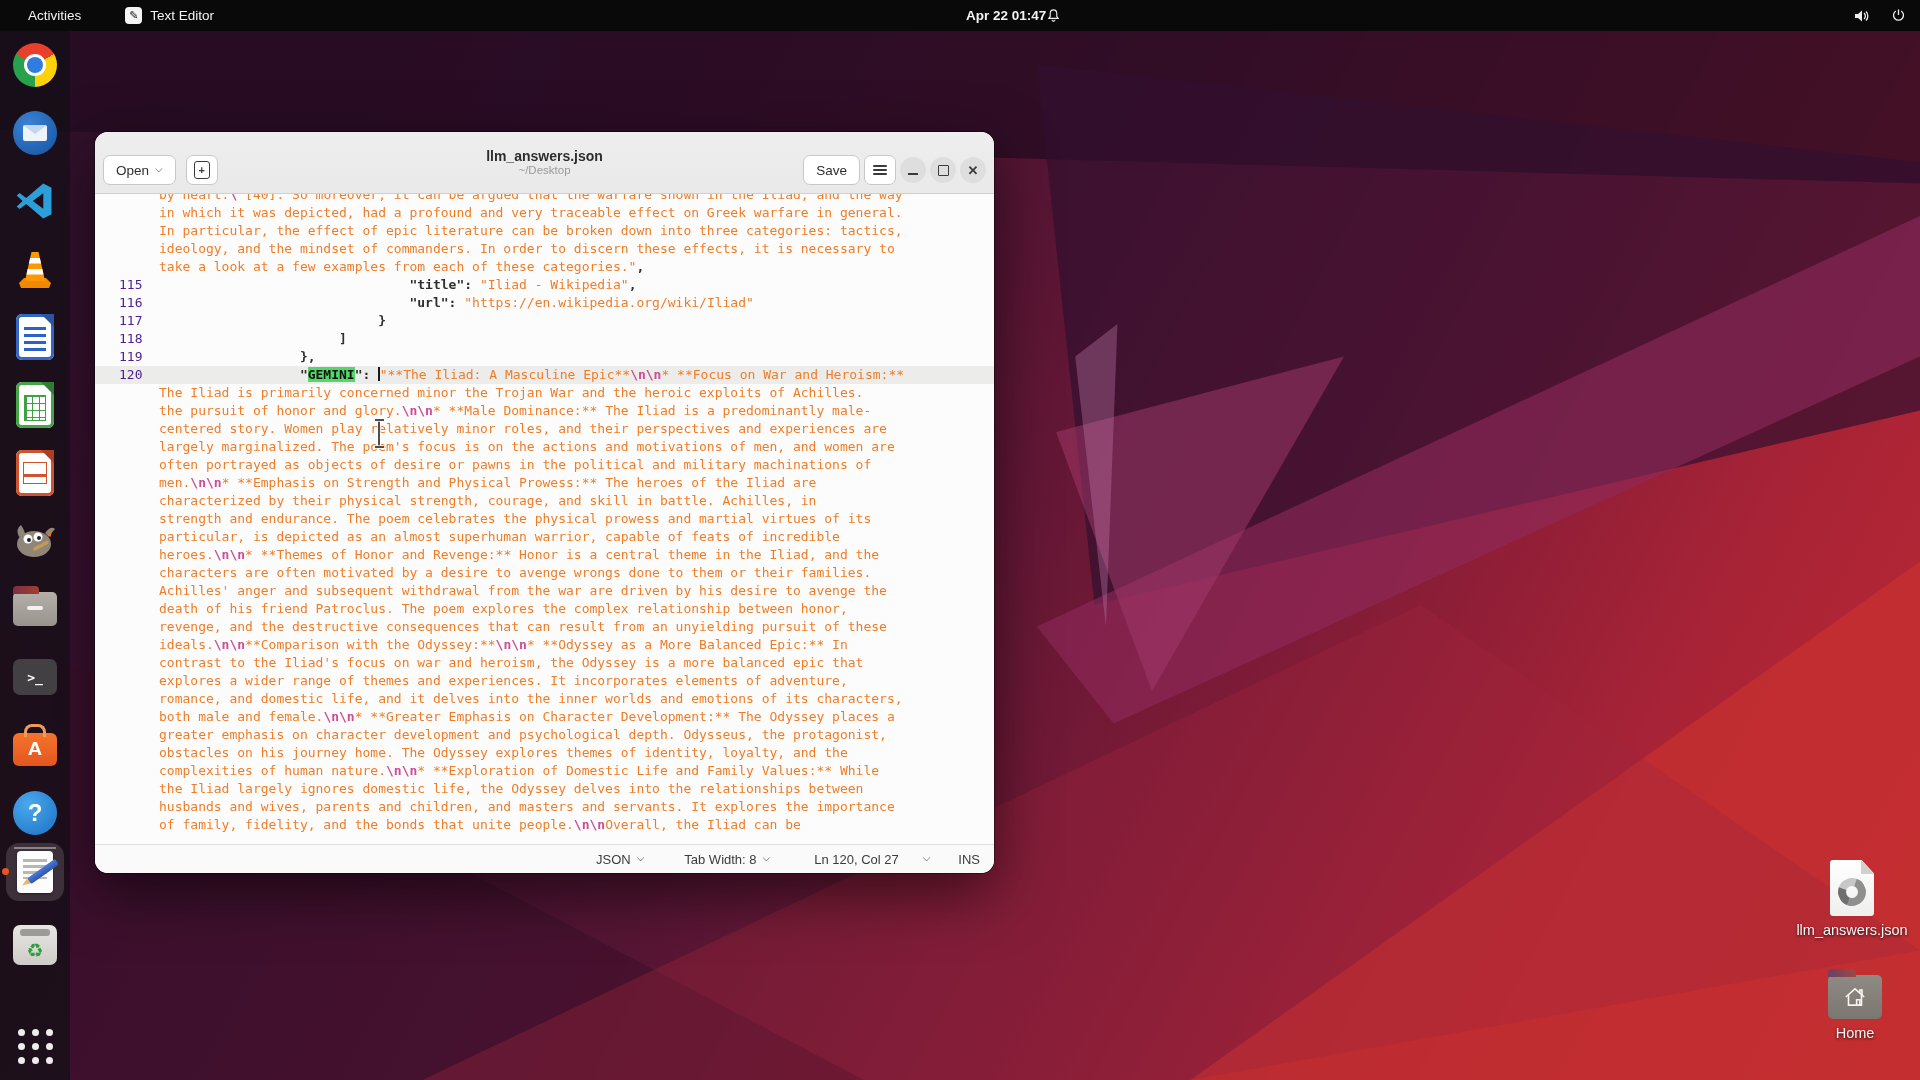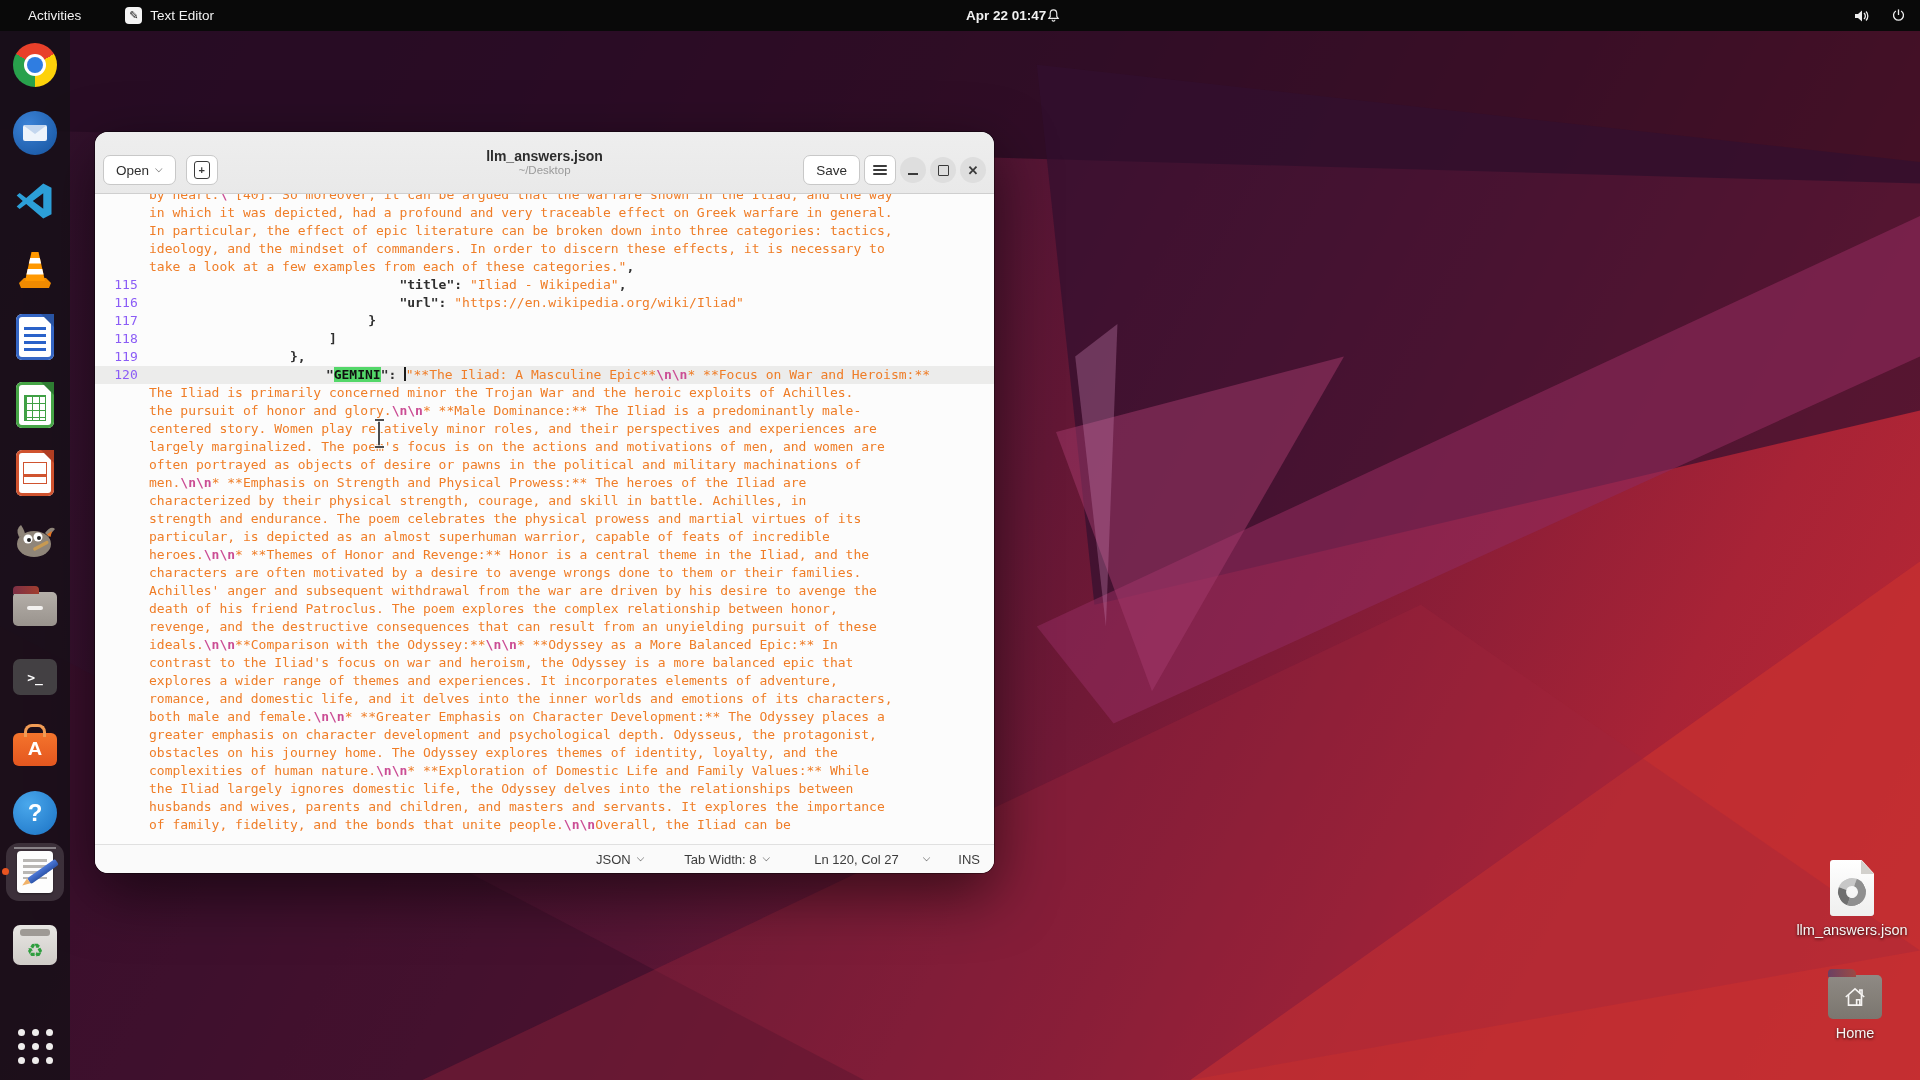--- a/index.html
+++ b/index.html
@@ -104,22 +104,22 @@
   .circle{width:26px;height:26px;border-radius:50%;background:#dedede;display:grid;place-items:center;color:#3a3a3a;}
   .mini{width:10px;height:2px;background:#3a3a3a;margin-top:8px;}
   .maxi{width:9px;height:9px;border:1.6px solid #3a3a3a;border-radius:1px;}
   .burger{width:14px;height:10px;display:flex;flex-direction:column;justify-content:space-between;}
   .burger i{height:1.7px;background:#3a3a3a;border-radius:1px;}
   
   .textarea{flex:1;overflow:hidden;position:relative;background:#fcfcfc;
     font-family:"DejaVu Sans Mono","Liberation Mono",monospace;font-size:13px;line-height:18px;}
   .rows{margin-top:-8px;}
   .row{display:flex;width:100%;}
-  .row.cur{background:#ececeb;gap:36px;}
-  .ln{flex:none;width:34px;padding-left:14px;color:#8b5cf6;text-align:center;}
+  .row.cur{background:#ececeb;}
+  .ln{flex:none;width:34px;padding-left:24px;color:#4c1d95;}
   .tx{white-space:pre;padding-left:6px;}
   .w{color:#3a3a3a;}
   .s{color:var(--str,#ef7d27);}
   .e{color:var(--esc,#cb4d94);font-weight:600;}
   .k{color:#2f2f2f;font-weight:700;}
   .p{color:#2f2f2f;font-weight:600;}
   .g{background:var(--match,#53d769);color:#101010;font-weight:700;}
   .caret{display:inline-block;width:1.5px;height:14px;background:#1a1a1a;vertical-align:-2px;}
   
   .statusbar{height:28px;flex:none;background:#fafafa;border-top:1px solid #e0e0e0;border-radius:0 0 13px 13px;

